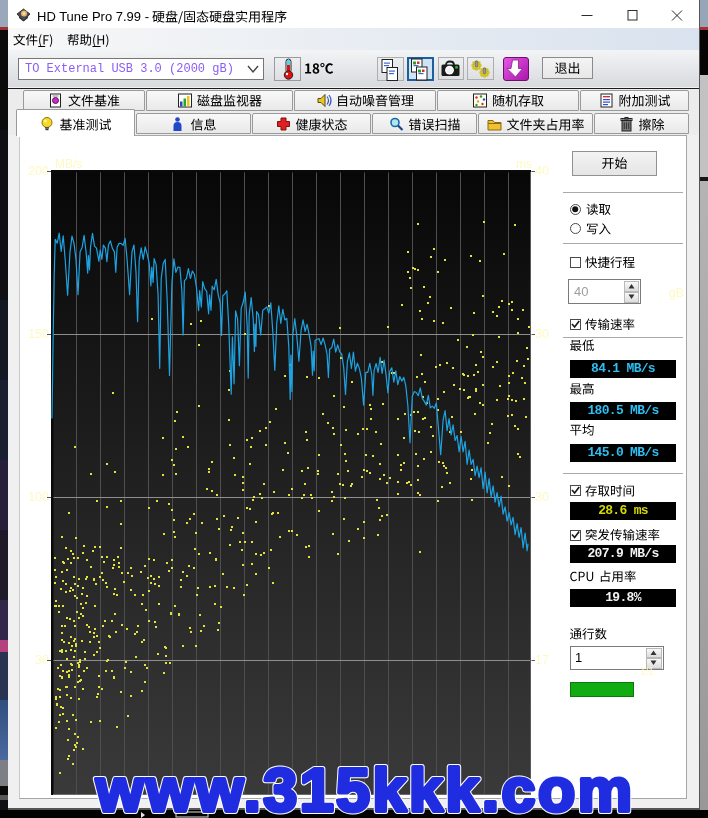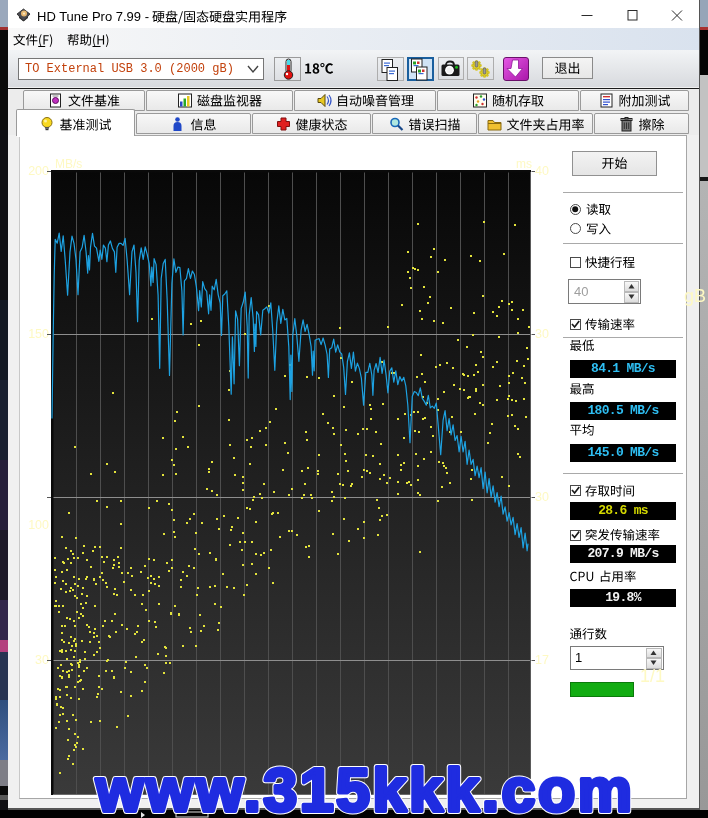--- a/index.html
+++ b/index.html
@@ -64,34 +64,34 @@
 
  <div class="abs" style="left:19px;top:135px;width:668px;height:664px;background:#fff;border-right:1px solid #a6a6a6;border-bottom:1px solid #a6a6a6;border-left:1px solid #c8c8c8;z-index:1"></div>
  <div class="abs" style="left:135px;top:135px;width:552px;height:1px;background:#a6a6a6;z-index:2"></div>
  <div class="abs sel2" style="left:17px;top:134px;width:117px;height:3px;background:#fff;z-index:6"></div>
 
  <div class="abs" style="z-index:3;left:0;top:0;width:708px;height:818px">
 
   <div class="abs" style="left:52px;top:171px;width:479px;height:624px;background:linear-gradient(#070707,#3a3a3a)"></div>
 
   <div class="abs" style="left:18px;top:58px;width:246px;height:22px;background:#fff;border:1px solid #767676"></div>
-  <div class="abs" style="left:25px;top:62px;font:12px 'Liberation Mono',monospace;color:#c2410c">TO External USB 3.0 (2000 gB)</div>
+  <div class="abs" style="left:25px;top:62px;font:12px 'Liberation Mono',monospace;color:#8b5cf6">TO External USB 3.0 (2000 gB)</div>
   <div class="abs" style="left:274px;top:57px;width:27px;height:24px;border:1px solid #9a9a9a"></div>
   <div class="abs" style="left:377px;top:57px;width:27px;height:24px;border:1px solid #adadad"></div>
   <div class="abs" style="left:407px;top:56.5px;width:27px;height:24.5px;border:2px solid #1a5f9e;background:#cfe3f5"></div>
   <div class="abs" style="left:437.5px;top:57px;width:26px;height:23px;border:1px solid #adadad"></div>
   <div class="abs" style="left:467px;top:57px;width:27px;height:23px;border:1px solid #adadad"></div>
   <div class="abs" style="left:502.5px;top:56.5px;width:26.5px;height:24px;border:1px solid #6a106a;border-radius:3px;background:linear-gradient(135deg,#e458e4,#aa18aa)"></div>
   <div class="abs" style="left:542px;top:57px;width:51px;height:22px;border:1px solid #8a8a8a;background:linear-gradient(#f4f4f4,#e7e7e7)"></div>
 
   <div class="lbl" style="left:55px;top:157px;font-size:12px">MB/s</div>
   <div class="lbl" style="left:516px;top:157px;font-size:12px">ms</div>
   <div class="lbl" style="left:20px;top:164px;width:29px;text-align:right;font-size:12.5px">200</div>
   <div class="lbl" style="left:20px;top:327px;width:29px;text-align:right;font-size:12.5px">150</div>
-  <div class="lbl" style="left:20px;top:518px;width:29px;text-align:right;font-size:12.5px">100</div>
+  <div class="lbl" style="left:20px;top:490px;width:29px;text-align:right;font-size:12.5px">100</div>
   <div class="lbl" style="left:20px;top:653px;width:29px;text-align:right;font-size:12.5px">30</div>
   <div class="lbl" style="left:535px;top:164px;font-size:12.5px">40</div>
   <div class="lbl" style="left:535px;top:327px;font-size:12.5px">30</div>
   <div class="lbl" style="left:535px;top:490px;font-size:12.5px">30</div>
   <div class="lbl" style="left:535px;top:653px;font-size:12.5px">17</div>
 
   <div class="abs" style="left:572px;top:151px;width:85px;height:25px;border:1px solid #919191;background:linear-gradient(#f3f3f3,#e5e5e5)"></div>
   <div class="sep" style="top:192px"></div>
   <div class="sep" style="top:242.5px"></div>
   <div class="sep" style="top:336.5px"></div>
@@ -100,36 +100,36 @@
   <div class="abs" style="left:569.5px;top:223px;width:11px;height:11px;border:1px solid #4a4a4a;border-radius:50%;background:#fff"></div>
   <div class="cb" style="top:256.5px"></div>
   <div class="cb" style="top:319px"></div>
   <div class="cb" style="top:485px"></div>
   <div class="cb" style="top:529.5px"></div>
 
   <div class="abs" style="left:568px;top:279px;width:73px;height:25px;background:#fff;border:1px solid #7a7a7a"></div>
   <div class="abs" style="left:574px;top:284px;font-size:13px;color:#9e9e9e">40</div>
   <div class="spinbtn" style="left:624px;top:280.5px;width:15px;height:11px"></div>
   <div class="spinbtn" style="left:624px;top:291.5px;width:15px;height:11px"></div>
-  <div class="lbl" style="left:684px;top:286px;font-size:18px">gB</div>
+  <div class="lbl" style="left:669px;top:286px;font-size:12px">gB</div>
 
   <div class="lcd" style="top:360px;color:#2ebef2">84.1 MB/s</div>
       <div class="lcd" style="top:402px;color:#2ebef2">180.5 MB/s</div>
       <div class="lcd" style="top:443.5px;color:#2ebef2">145.0 MB/s</div>
       <div class="lcd" style="top:502px;color:#d4d800">28.6 ms</div>
       <div class="lcd" style="top:544.5px;color:#f2f2f2">207.9 MB/s</div>
       <div class="lcd" style="top:589px;color:#f2f2f2">19.8%</div>
 
   <div class="abs" style="left:570px;top:646px;width:94px;height:24px;background:#fff;border:1px solid #7a7a7a"></div>
   <div class="abs" style="left:575px;top:650px;font-size:13px;color:#000">1</div>
   <div class="spinbtn" style="left:646px;top:647.5px;width:15.5px;height:10.5px"></div>
   <div class="spinbtn" style="left:646px;top:658px;width:15.5px;height:10.5px"></div>
 
   <div class="abs" style="left:570px;top:682px;width:63.5px;height:15px;background:#12ac12;border:1px solid #0a7a0a"></div>
-  <div class="lbl" style="left:640px;top:666px;font-size:18px">1/1</div>
+  <div class="lbl" style="left:640px;top:666px;font-size:10px">1/1</div>
  </div>
 
  <svg class="abs" style="left:0;top:0;z-index:8" width="708" height="818" viewBox="0 0 708 818">
   <defs>
         <path id="r786c" d="M430-633V-256H633C627-206 612-158 582-114C545-146 516-183 495-227L431-211C458-153 493-105 538-66C497-30 440 1 360 23C375 37 396 66 405 82C488 54 549 18 593-24C678 32 789 66 924 82C933 62 952 33 967 17C832 5 721-25 637-75C677-130 695-192 704-256H930V-633H710V-728H951V-796H410V-728H639V-633ZM497-417H639V-365L638-315H497ZM709-315 710-365V-417H861V-315ZM497-573H639V-474H497ZM710-573H861V-474H710ZM50-787V-718H176C148-565 103-424 31-328C44-309 61-264 66-246C85-271 103-298 119-328V34H184V-46H381V-479H185C211-554 232-635 247-718H388V-787ZM184-411H317V-113H184Z"></path>
         <path id="r76d8" d="M390-426C446-397 516-352 550-320L588-368C554-400 483-442 428-469ZM464-850C457-826 444-793 431-765H212V-589L211-550H51V-484H201C186-423 151-361 74-312C90-302 118-274 129-259C221-319 261-402 277-484H741V-367C741-356 737-352 723-352C710-351 664-351 616-352C627-334 637-307 640-288C708-288 752-288 779-299C807-310 816-330 816-366V-484H956V-550H816V-765H512L545-834ZM397-647C450-621 514-580 545-550H286L287-588V-703H741V-550H547L585-596C552-627 487-666 434-690ZM158-261V-15H45V52H955V-15H843V-261ZM228-15V-200H362V-15ZM431-15V-200H565V-15ZM635-15V-200H770V-15Z"></path>
         <path id="r2f" d="M11 179H78L377-794H311Z"></path>
         <path id="r56fa" d="M360-329H647V-185H360ZM293-388V-126H718V-388H536V-503H782V-566H536V-681H464V-566H228V-503H464V-388ZM89-793V82H164V35H836V82H914V-793ZM164-35V-723H836V-35Z"></path>
         <path id="r6001" d="M381-409C440-375 511-323 543-286L610-329C573-367 503-417 444-449ZM270-241V-45C270 37 300 58 416 58C441 58 624 58 650 58C746 58 770 27 780-99C759-104 728-115 712-128C706-25 698-10 645-10C604-10 450-10 420-10C355-10 344-16 344-45V-241ZM410-265C467-212 537-138 568-90L630-131C596-178 525-249 467-299ZM750-235C800-150 851-36 868 35L940 9C921-62 868-173 816-256ZM154-241C135-161 100-59 54 6L122 40C166-28 199-136 221-219ZM466-844C461-795 455-746 444-699H56V-629H424C377-499 278-391 45-333C61-316 80-287 88-269C347-339 454-471 504-629C579-449 710-328 907-274C918-295 940-326 958-343C778-384 651-485 582-629H948V-699H522C532-746 539-794 544-844Z"></path>
         <path id="r5b9e" d="M538-107C671-57 804 12 885 74L931 15C848-44 708-113 574-162ZM240-557C294-525 358-475 387-440L435-494C404-530 339-575 285-605ZM140-401C197-370 264-320 296-284L342-341C309-376 241-422 185-451ZM90-726V-523H165V-656H834V-523H912V-726H569C554-761 528-810 503-847L429-824C447-794 466-758 480-726ZM71-256V-191H432C376-94 273-29 81 11C97 28 116 57 124 77C349 25 461-62 518-191H935V-256H541C570-353 577-469 581-606H503C499-464 493-349 461-256Z"></path>

